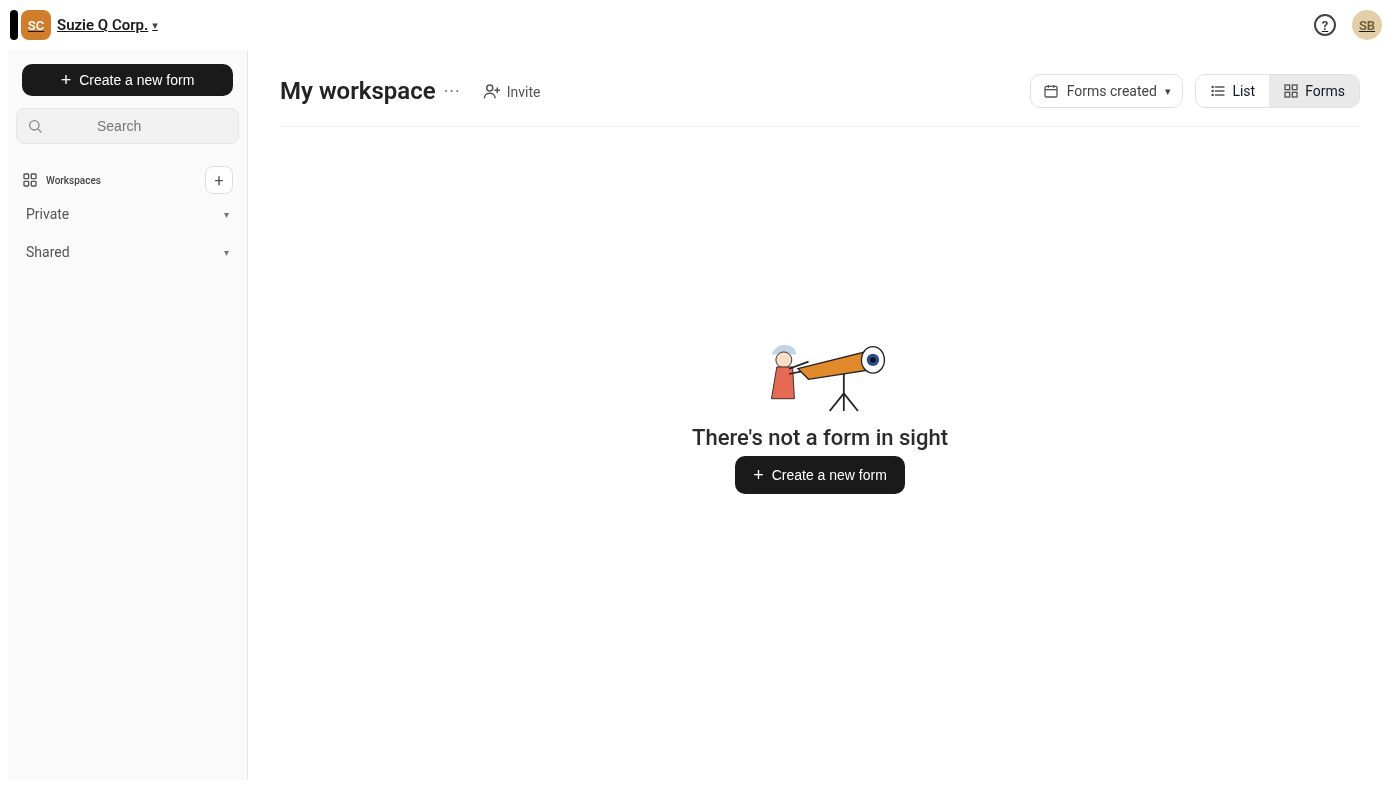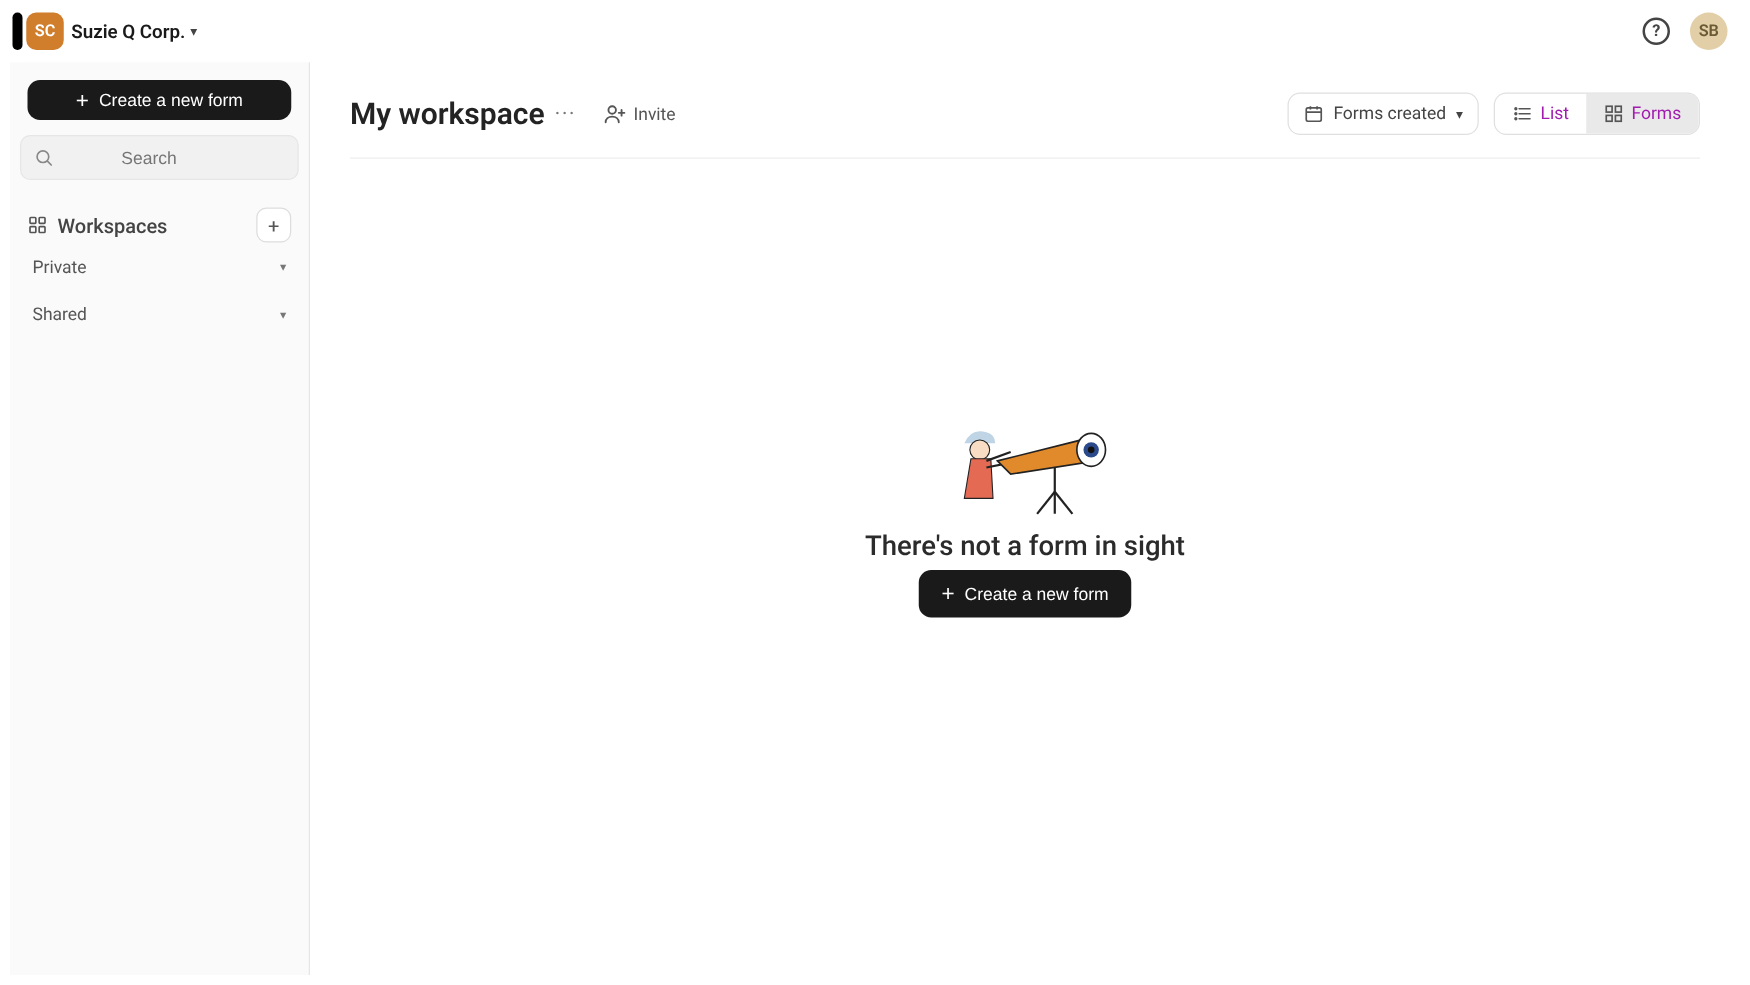--- a/index.html
+++ b/index.html
@@ -11,20 +11,21 @@
     color: #1a1a1a;
     overflow: hidden;
   }
 
   
   .top-header {
     height: 50px;
     display: flex;
     align-items: center;
     padding: 16px 10px;
+    text-decoration: underline;
   }
   .brand-block {
     display: flex; align-items: center;
   }
   .brand-bar {
     width: 8px; height: 30px;
     background: #000;
     border-radius: 4px;
     margin-right: 3px;
   }
@@ -156,21 +157,21 @@
   }
   .sidebar-heading-row {
     display:flex; align-items:center;
     gap:8px;
     color:#444;
   }
   .ws-icon {
     width:16px;height:16px;
   }
   .sidebar-heading {
-    font-size: 16px; font-weight: 500; color: #444;
+    font-size: 10px; font-weight: 500; color: #444;
     flex:1;
   }
   .plus-square {
     width: 28px; height: 28px;
     border: 1px solid #ddd;
     border-radius: 8px;
     display:flex; align-items:center; justify-content:center;
     color:#555; font-size:16px; cursor:pointer;
     background:#fff;
   }
@@ -226,21 +227,21 @@
     display:flex;
     border:1px solid #e0e0e0;
     border-radius:10px;
     overflow:hidden;
     background:#fff;
   }
   .view-btn {
     display:flex; align-items:flex-end; gap:6px;
     padding:8px 14px;
     font-size:14px;
-    color:#a21caf;
+    color:#0f172a;
     cursor:pointer;
   }
   .view-btn.active {
     background:#e9e9e9;
   }
   .hr {
     border:none;
     border-top:1px solid #eee;
     margin:18px 0 0 0;
   }

